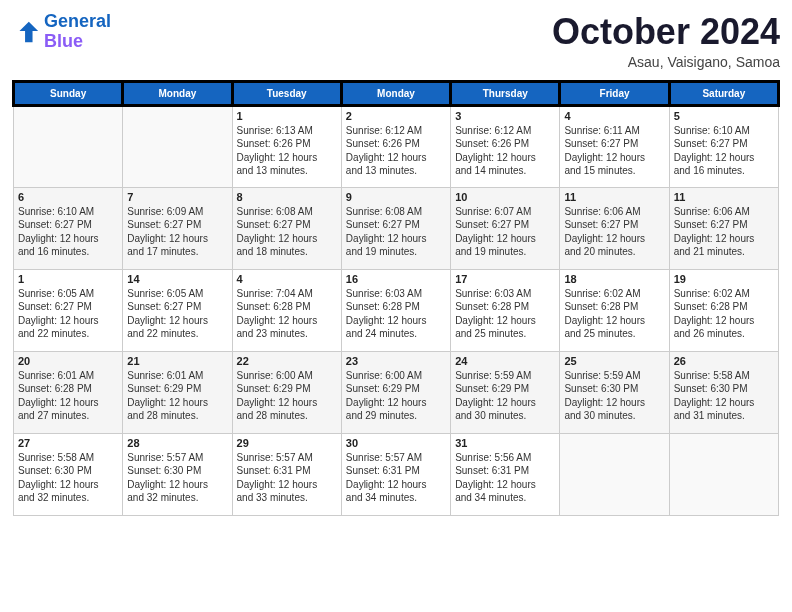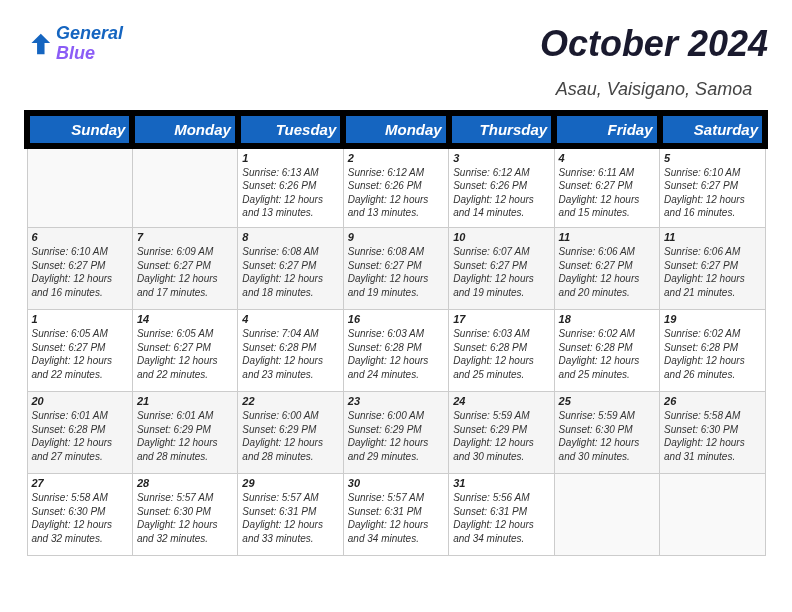--- a/index.html
+++ b/index.html
@@ -6,24 +6,23 @@
     body {
       font-family: Arial, sans-serif;
       background: #fff;
       width: 792px;
       height: 612px;
       overflow: hidden;
     }
     .page {
       width: 792px;
       height: 520px;
-      padding: 24px;
+      padding: 12px;
       display: flex;
       flex-direction: column;
-      font-style: italic;
     }
     .header {
       display: flex;
       justify-content: space-between;
       align-items: flex-start;
       margin-bottom: 10px;
     }
     .logo {
       display: flex;
       align-items: center;
@@ -36,48 +35,48 @@
       line-height: 1.1;
     }
     .logo-text span {
       color: #1565c0;
     }
     .logo-icon {
       width: 28px;
       height: 28px;
     }
     .title-area {
-      text-align: center;
+      text-align: right;
     }
     .month-title {
       font-size: 36px;
       font-weight: bold;
       color: #1a1a2e;
       line-height: 1.1;
     }
     .location {
-      font-size: 18px;
+      font-size: 14px;
       color: #444;
-      margin-top: 15px;
+      margin-top: 2px;
     }
     .calendar {
       flex: 1;
       border: 1px solid #ccc;
       border-collapse: collapse;
       width: 100%;
       table-layout: fixed;
     }
     .calendar th {
       background: #1565c0;
       color: #fff;
-      font-size: 15px;
+      font-size: 10px;
       font-weight: bold;
       padding: 5px 4px;
-      text-align: right;
-      border: 6px solid #000000;
+      text-align: center;
+      border: 3px solid #000000;
     }
     .calendar td {
       vertical-align: top;
       border: 1px solid #ccc;
       padding: 3px 4px;
       font-size: 9px;
       color: #222;
       height: 82px;
     }
     .calendar tr:nth-child(even) td {

